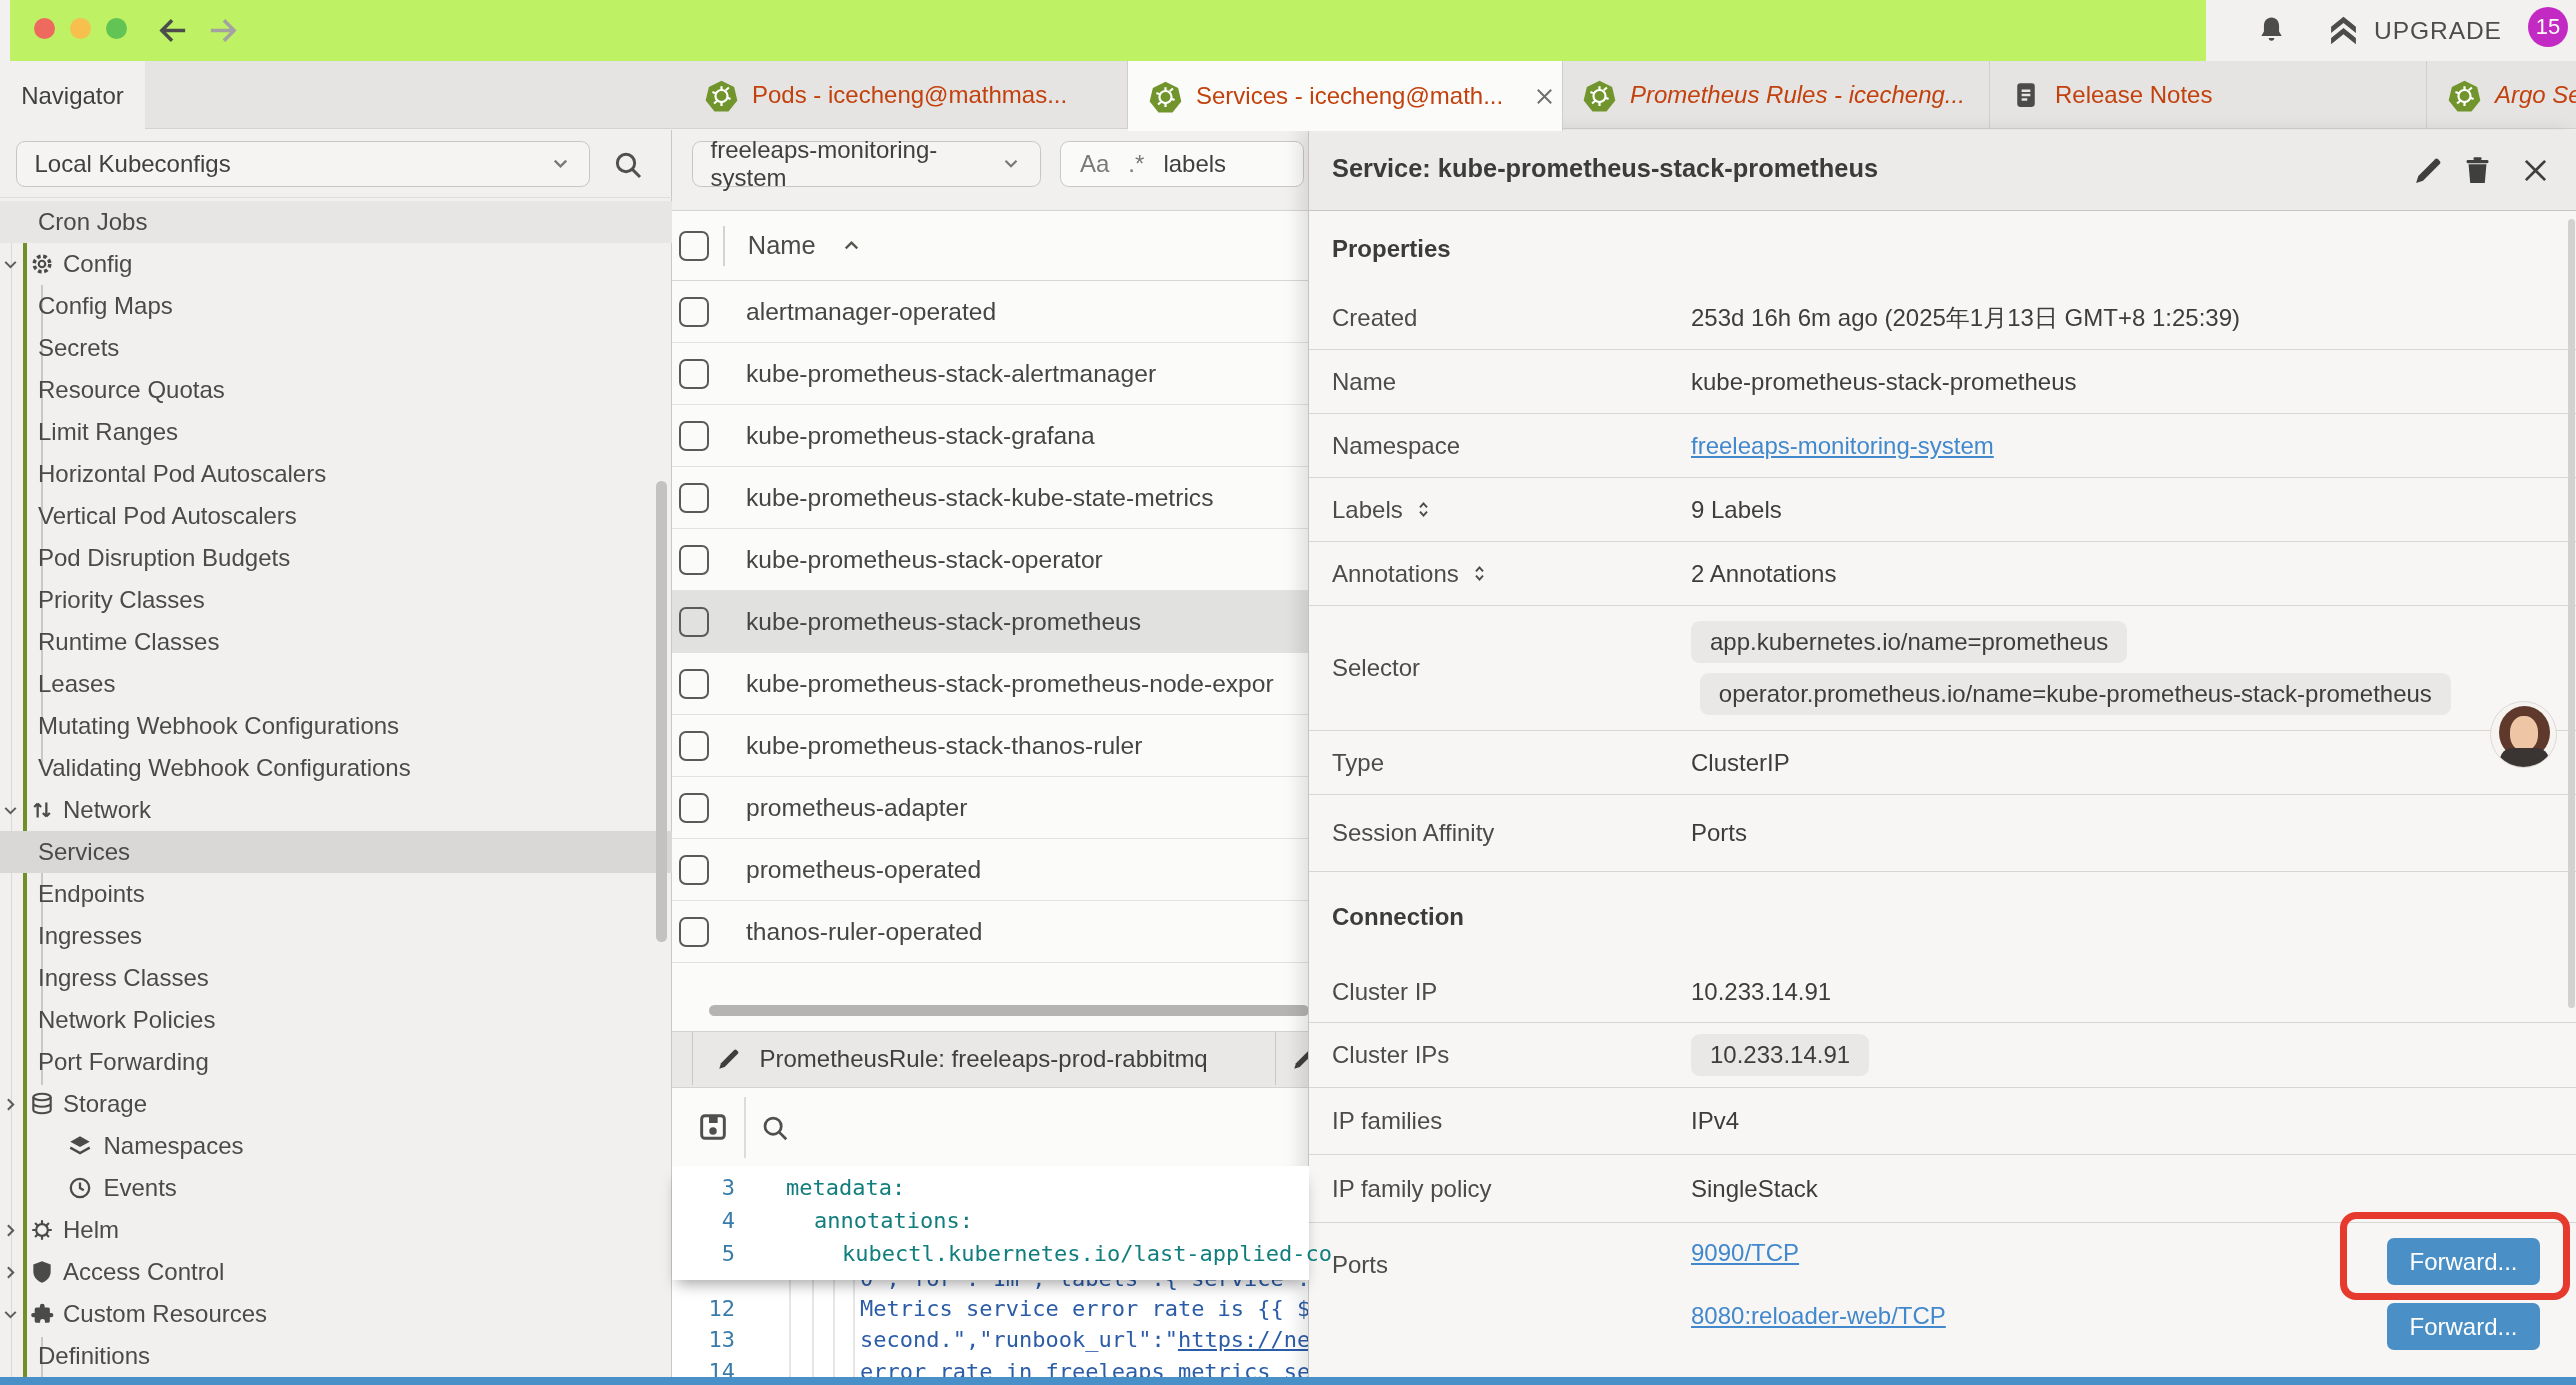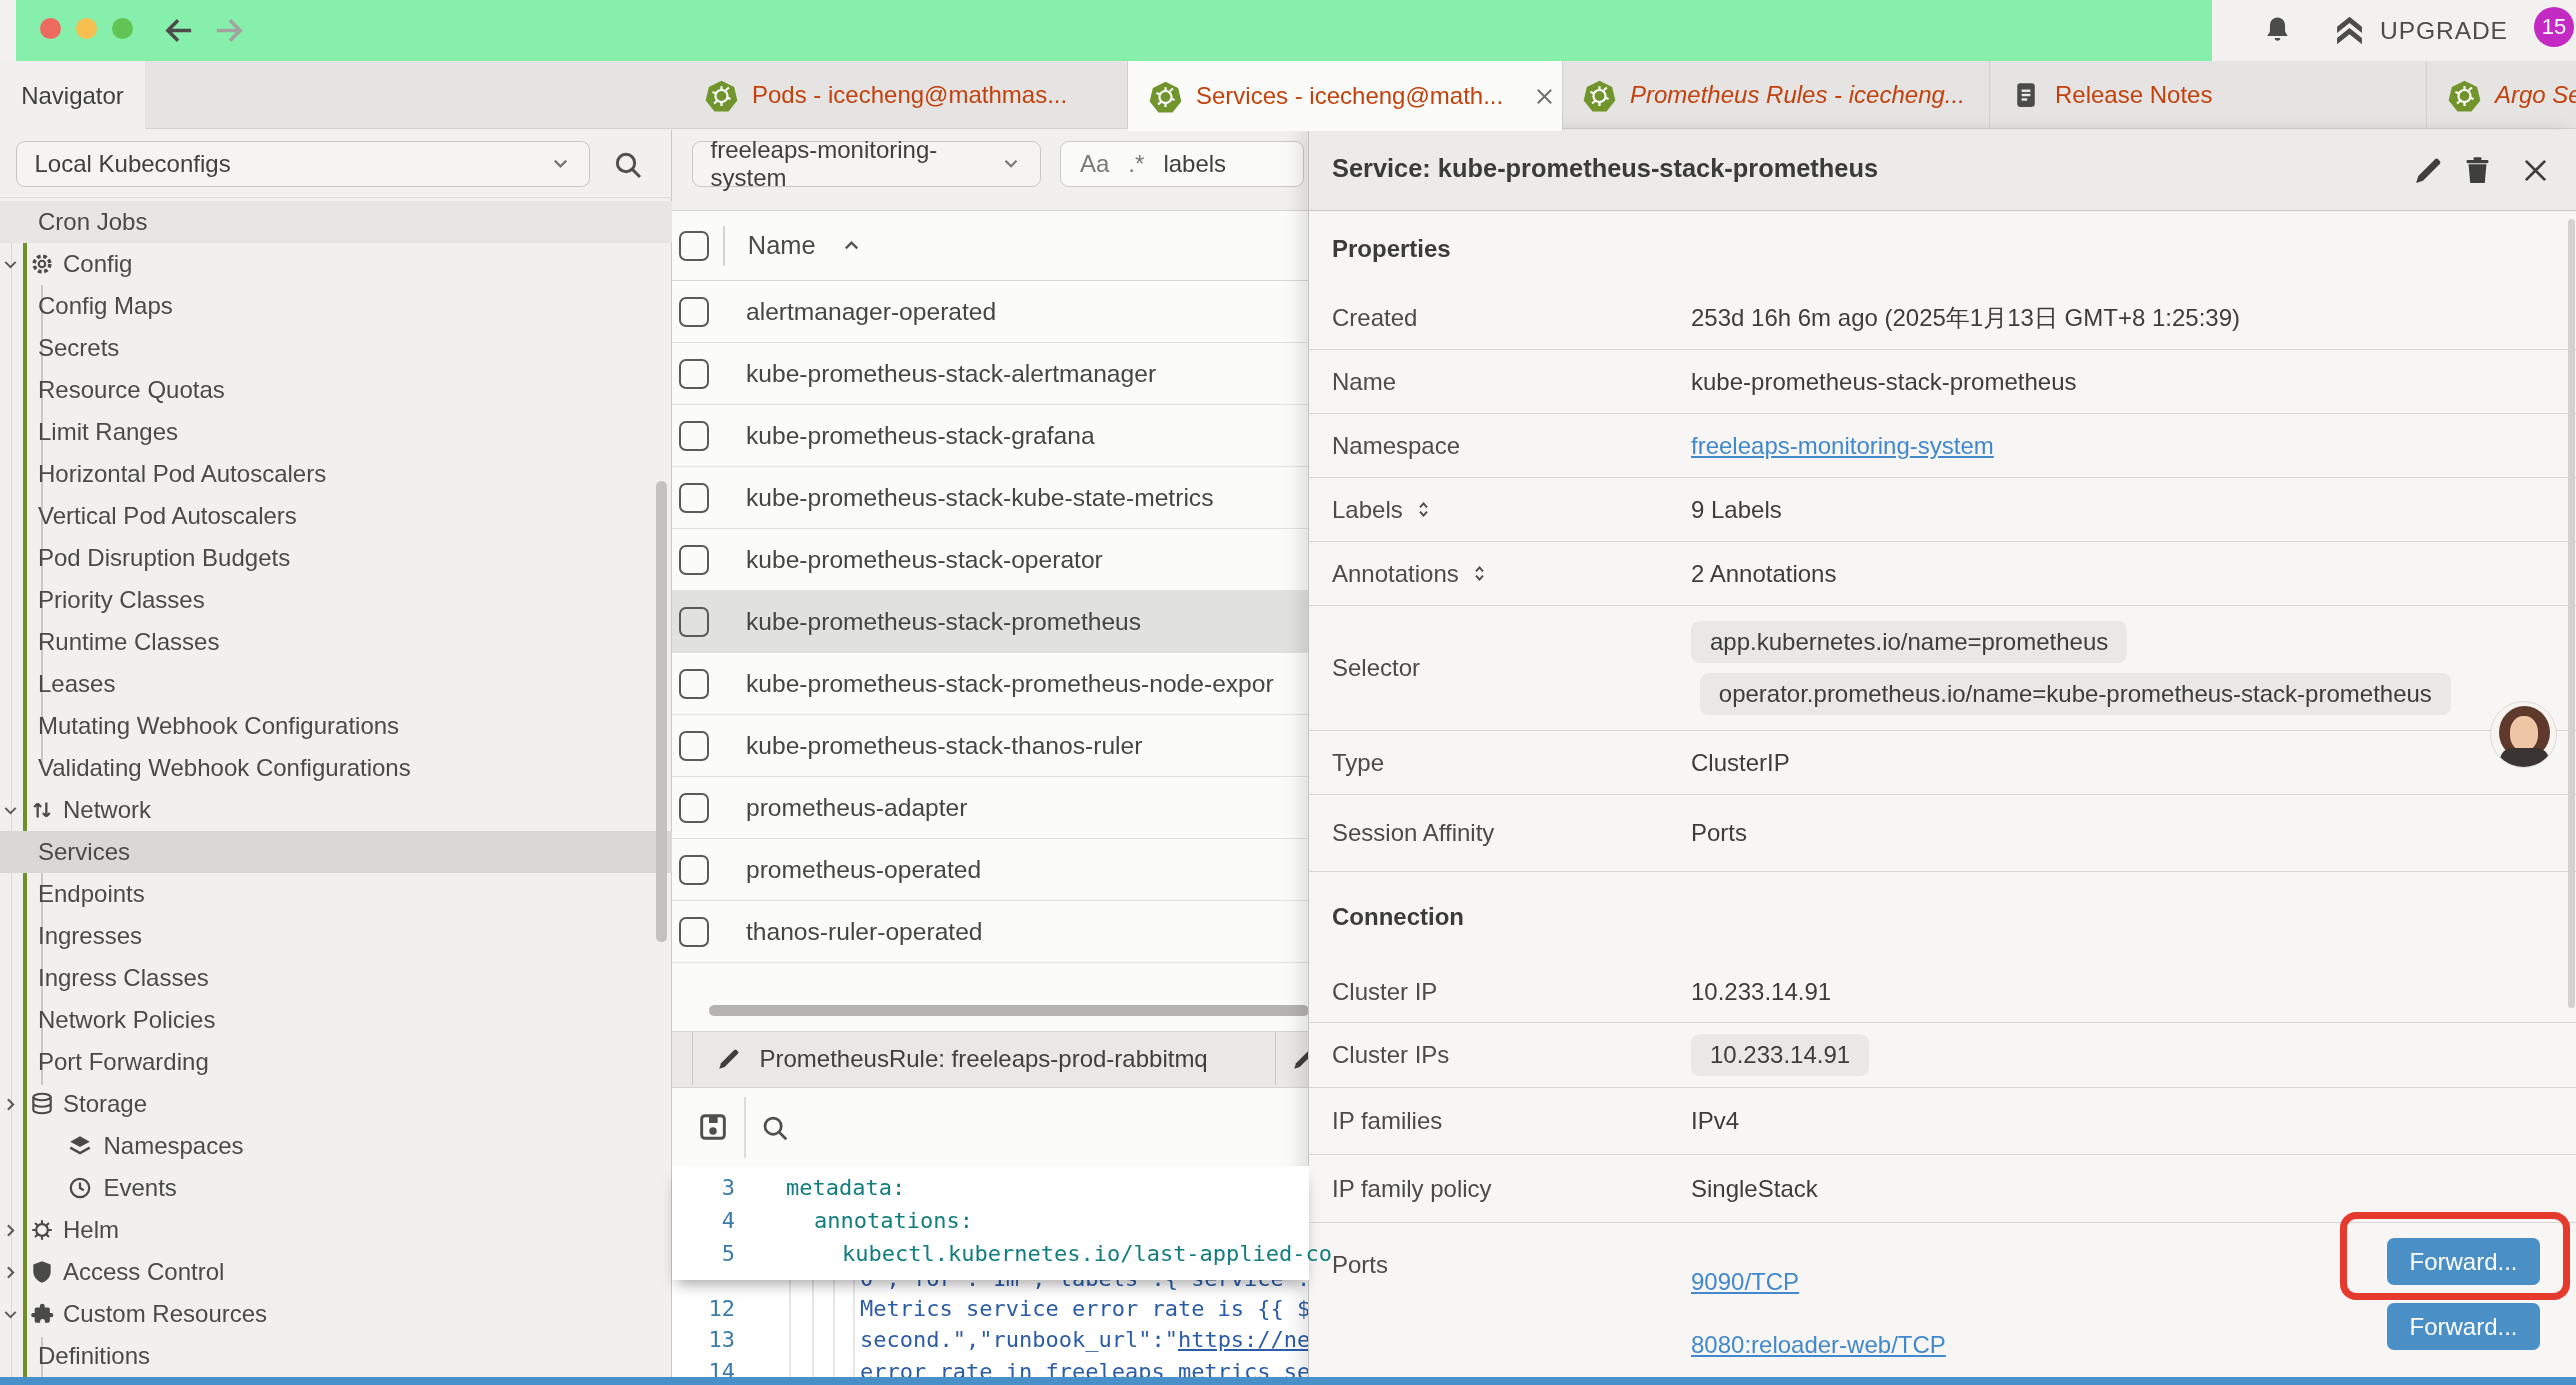--- a/index.html
+++ b/index.html
@@ -1,21 +1,21 @@
 <!DOCTYPE html>
 <html style="font-size:14px"><head>
 <meta charset="utf-8">
 <style>
   *{margin:0;padding:0;box-sizing:border-box}
   html,body{width:2576px;height:1385px;overflow:hidden}
   body{position:relative;font-family:"Liberation Sans",sans-serif;background:#f2f1f0;color:#3f3f3d}
   svg.ic{display:inline-block;vertical-align:middle;color:inherit}
 
   
-  #titlebar{position:absolute;left:16px;top:0;width:2196px;height:61px;background:#86efac}
+  #titlebar{position:absolute;left:10px;top:0;width:2196px;height:61px;background:#bef264}
   .tl{position:absolute;top:18.4px;width:21px;height:21px;border-radius:50%}
   .nav-arrow{position:absolute;top:13px;width:35px;height:35px}
   #bell{position:absolute;left:2245px;top:14px;width:33px;height:33px;color:#4c4c4a}
   #upg-ic{position:absolute;left:2316px;top:13px;width:35px;height:35px;color:#4c4c4a}
   #upgrade-text{position:absolute;left:2364px;top:16.7px;font-size:24.6px;letter-spacing:0.9px;color:#4c4c4a}
   #badge{position:absolute;left:2518px;top:7px;width:40px;height:40px;border-radius:50%;background:#c32ac3;color:#fff;
          font-size:22px;display:flex;align-items:center;justify-content:center}
 
   
   #tabstrip{position:absolute;left:0;top:61px;width:2576px;height:68px;background:#e5e4e3;border-bottom:1.8px solid #d3d2d1}
@@ -620,21 +620,21 @@
     <div class="prow" style="height:67px">
       <span class="plabel">IP families</span>
       <span class="pvalue">IPv4</span>
     </div>
     <div class="prow" style="height:68px">
       <span class="plabel">IP family policy</span>
       <span class="pvalue">SingleStack</span>
     </div>
     <div class="prow noline" style="height:164px;align-items:flex-start">
       <span class="plabel" style="margin-top:28px">Ports</span>
-      <span class="pvalue" style="display:flex;flex-direction:column;align-items:flex-start;gap:35px;margin-top:45px">
+      <span class="pvalue" style="display:flex;flex-direction:column;align-items:flex-start;gap:35px;margin-top:16px">
         <span class="link">9090/TCP</span>
         <span class="link">8080:reloader-web/TCP</span>
       </span>
     </div>
   </div>
 
   <button class="fwd-btn" style="left:1078px;top:1108px">Forward...</button>
   <button class="fwd-btn" style="left:1078px;top:1173px">Forward...</button>
   <div id="red-box"></div>
 

